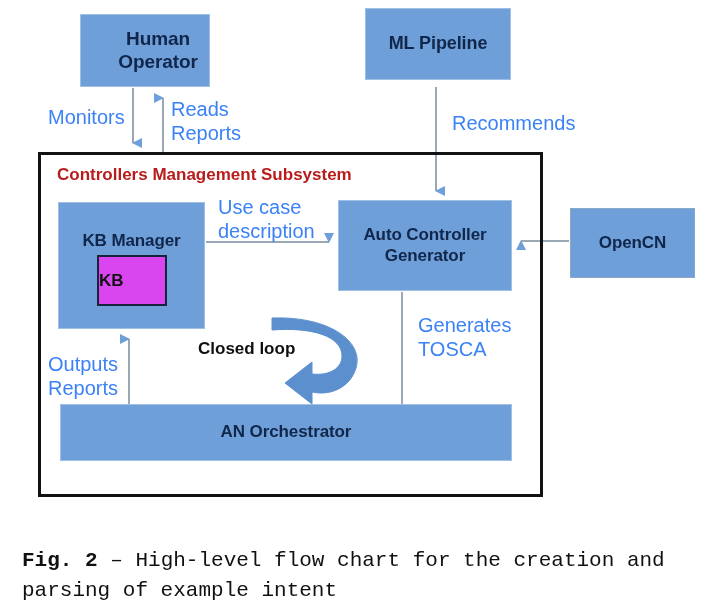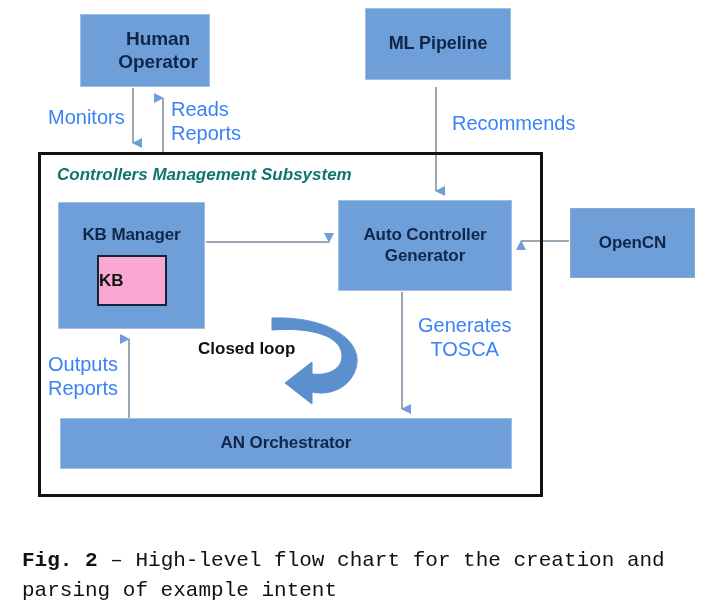--- a/index.html
+++ b/index.html
@@ -51,77 +51,76 @@
     padding-left: 26px;
   }
   #node-ml-pipeline {
     left: 365px; top: 8px; width: 146px; height: 72px;
     font-size: 18px;
   }
   #node-kb-manager {
     left: 58px; top: 202px; width: 147px; height: 127px;
     font-size: 17px;
     align-items: flex-start;
-    padding-top: 22px;
+    padding-top: 28px;
   }
   #node-kb {
     position: absolute;
     left: 97px; top: 255px; width: 70px; height: 51px;
-    background: #f9a8d4;
+    background: #d946ef;
     border: 2px solid #15233b;
     display: flex;
     align-items: center;
     justify-content: center;
     color: #121212;
     font-weight: 700;
     font-size: 17px;
     box-sizing: border-box;
   }
   #node-auto-controller {
     left: 338px; top: 200px; width: 174px; height: 91px;
     font-size: 17px;
   }
   #node-opencn {
     left: 570px; top: 208px; width: 125px; height: 70px;
     font-size: 17px;
     border: 1px solid #8aa8c9;
   }
   #node-an-orchestrator {
-    left: 60px; top: 418px; width: 452px; height: 51px;
+    left: 60px; top: 404px; width: 452px; height: 57px;
     font-size: 17px;
   }
   #subsystem-boundary {
     position: absolute;
     left: 38px; top: 152px; width: 505px; height: 345px;
     border: 3px solid #121212;
     background: transparent;
     box-sizing: border-box;
   }
   #subsystem-title {
     position: absolute;
     left: 57px; top: 165px;
     font-size: 17px;
     font-weight: 600;
-    color: #0f766e;
+    color: #b91c1c;
     white-space: nowrap;
-    font-style: italic;
   }
   .edge-label {
     position: absolute;
     font-size: 20px;
     font-weight: 400;
     color: #3b82f6;
     line-height: 1.22;
     white-space: pre-line;
   }
   #label-monitors { left: 48px; top: 105px; }
   #label-reads-reports { left: 171px; top: 97px; }
   #label-recommends { left: 452px; top: 111px; }
   #label-use-case { left: 218px; top: 195px; }
-  #label-generates-tosca { left: 418px; top: 313px; text-align: center; }
+  #label-generates-tosca { left: 418px; top: 313px; }
   #label-outputs-reports { left: 48px; top: 352px; }
   #label-closed-loop {
     position: absolute;
     left: 198px; top: 339px;
     font-size: 17px;
     font-weight: 700;
     color: #101010;
     white-space: nowrap;
   }
   #caption {
@@ -223,20 +222,22 @@
   </div>
 
   <div class="node" id="node-an-orchestrator">
     <span class="node-label">AN Orchestrator</span>
   </div>
 
   <div class="edge-label" id="label-monitors">Monitors</div>
   <div class="edge-label" id="label-reads-reports">Reads
 Reports</div>
   <div class="edge-label" id="label-recommends">Recommends</div>
+  <div class="edge-label" id="label-use-case">Use case
+description</div>
   <div class="edge-label" id="label-generates-tosca">Generates
 TOSCA</div>
   <div class="edge-label" id="label-outputs-reports">Outputs
 Reports</div>
 
   <div id="label-closed-loop">Closed loop</div>
 
   <div id="caption">
     <span class="caption-prefix">Fig. 2</span><span> – High-level flow chart for the creation and parsing of example intent</span>
   </div>

